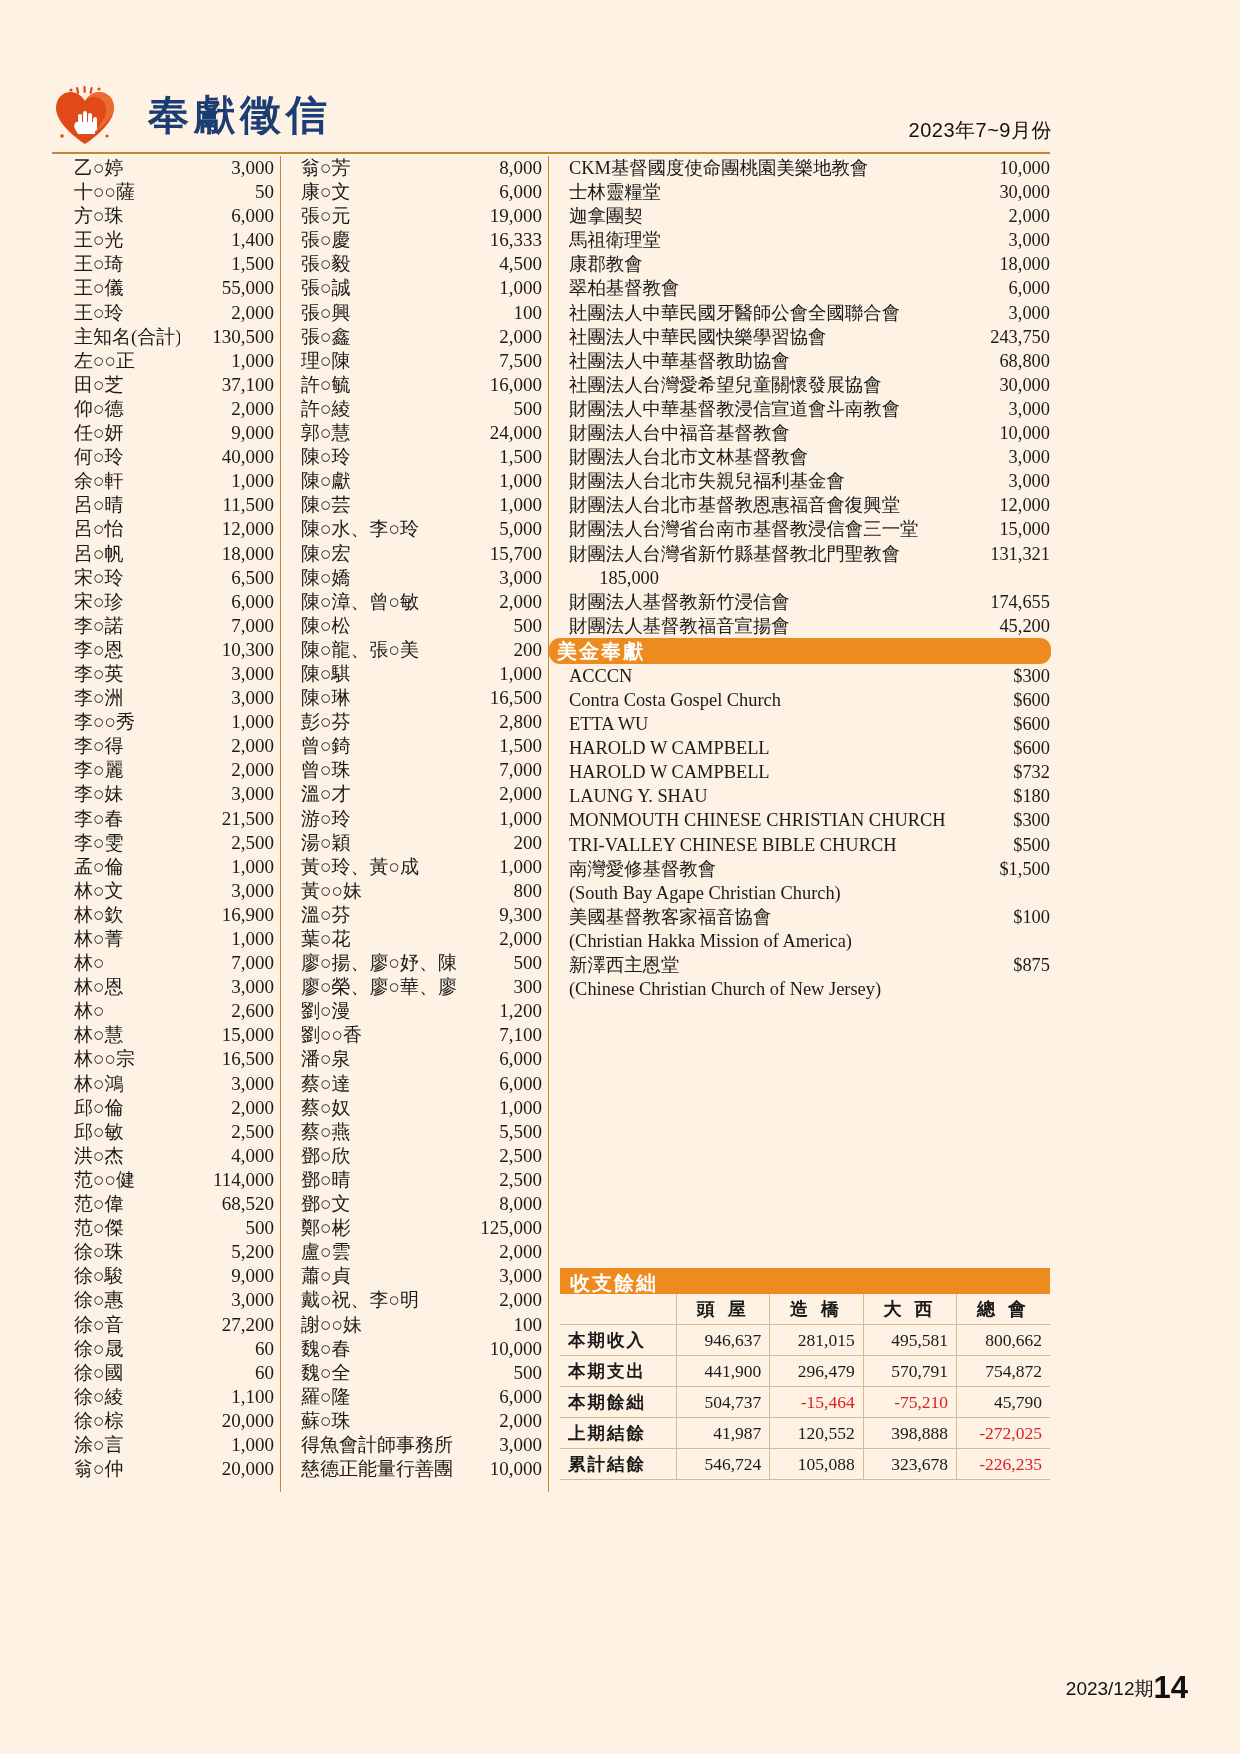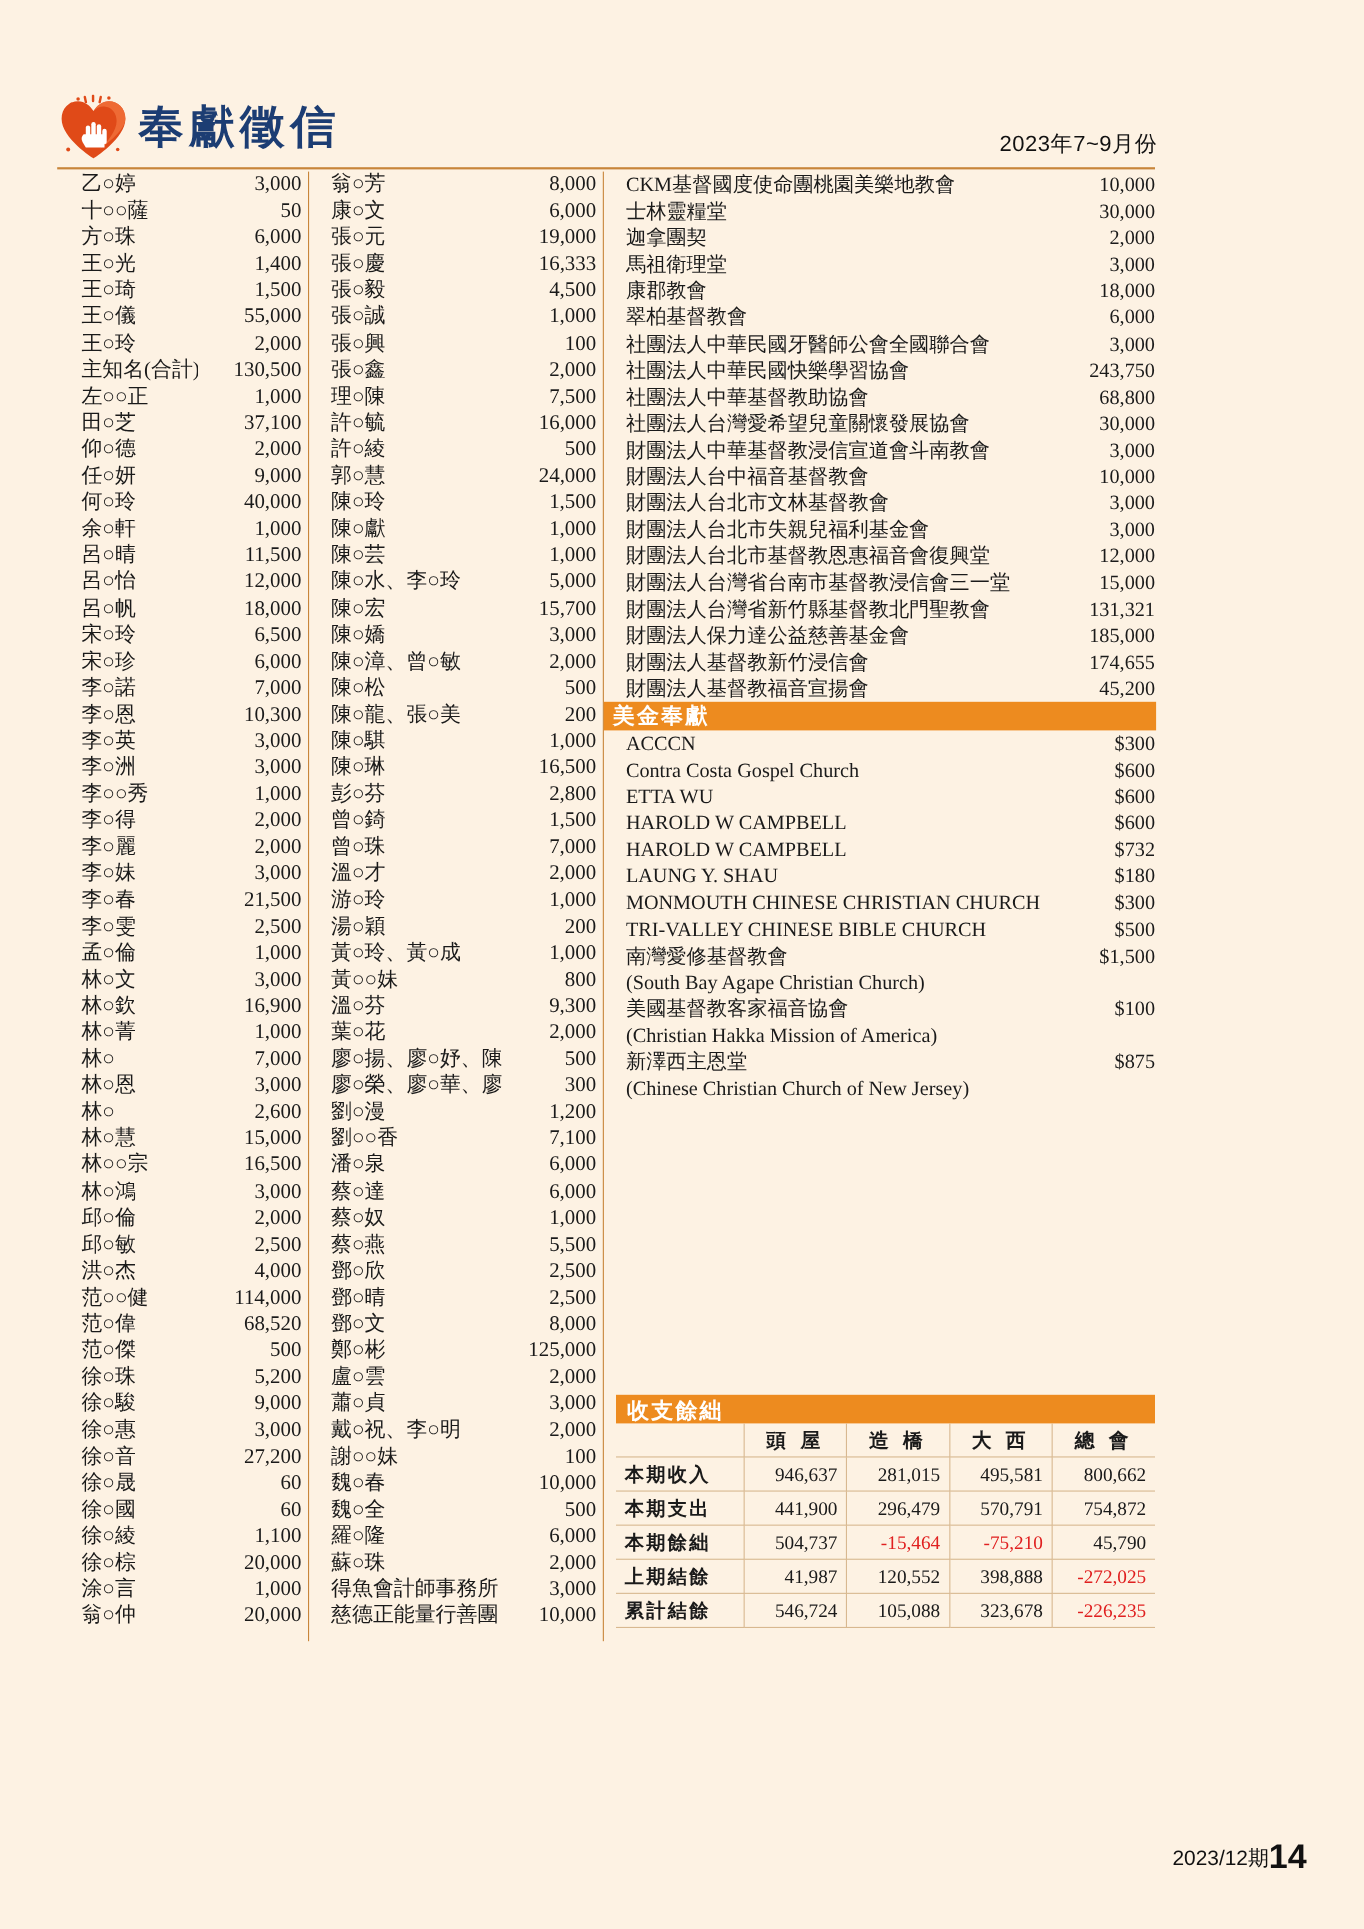--- a/index.html
+++ b/index.html
@@ -22,21 +22,21 @@
   
   .header{
     position:absolute;
     left:52px; top:78px;
     width:1000px; height:70px;
     display:flex;
     align-items:flex-end;
     justify-content:space-between;
   }
   .brand{
-    display:flex;align-items:center;gap:8px;
+    display:flex;align-items:center;gap:30px;
   }
   .heart-logo{
     position:relative;
     width:66px;height:62px;
     flex:0 0 auto;
   }
   .heart-logo svg{display:block;}
   .brand-title{
     font-family:"Liberation Sans","DejaVu Sans",sans-serif;
     font-size:41px;
@@ -115,20 +115,21 @@
     font-weight:bold;
     font-size:20px;
     height:26px;
     line-height:26px;
     padding-left:8px;
     margin-left:-14px;
     padding-right:8px;
     width:502px;
     box-sizing:border-box;
     letter-spacing:2px;
+    border-radius:11px;
   }
   .usd-row .amt{min-width:88px;}
 
   
   .summary{
     position:absolute;
     left:560px;top:1268px;
     width:490px;
   }
   .summary-band{
@@ -735,21 +736,20 @@
         </div>
         <div class="row">
           <span class="nm">財團法人台灣省台南市基督教浸信會三一堂</span>
           <span class="amt">15,000</span>
         </div>
         <div class="row">
           <span class="nm">財團法人台灣省新竹縣基督教北門聖教會</span>
           <span class="amt">131,321</span>
         </div>
         <div class="row">
-          <span class="nm">財團法人保力達公益慈善基金會</span>
           <span class="amt">185,000</span>
         </div>
         <div class="row">
           <span class="nm">財團法人基督教新竹浸信會</span>
           <span class="amt">174,655</span>
         </div>
         <div class="row">
           <span class="nm">財團法人基督教福音宣揚會</span>
           <span class="amt">45,200</span>
         </div>

